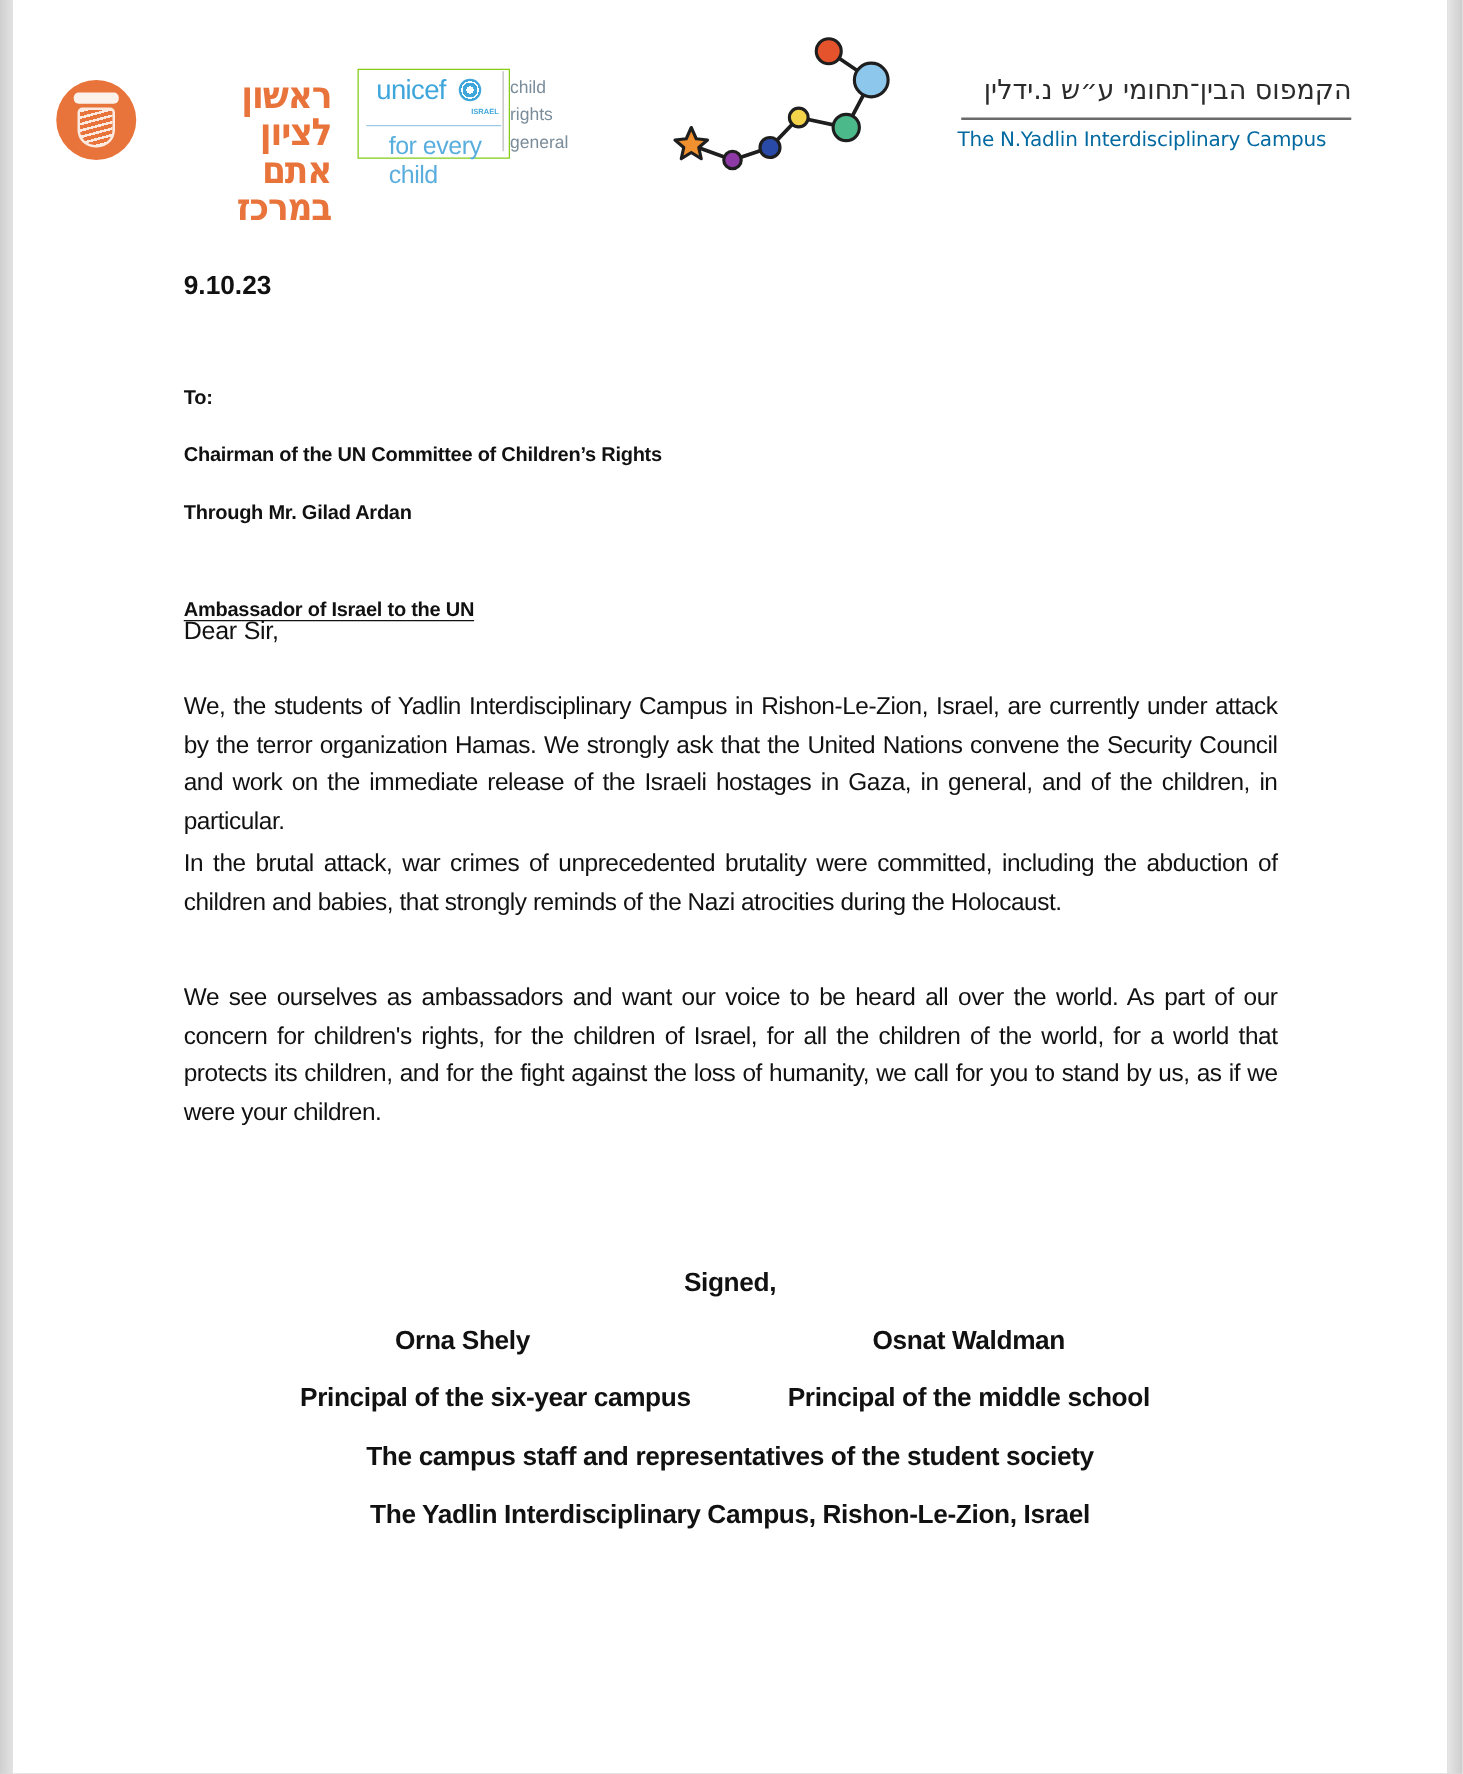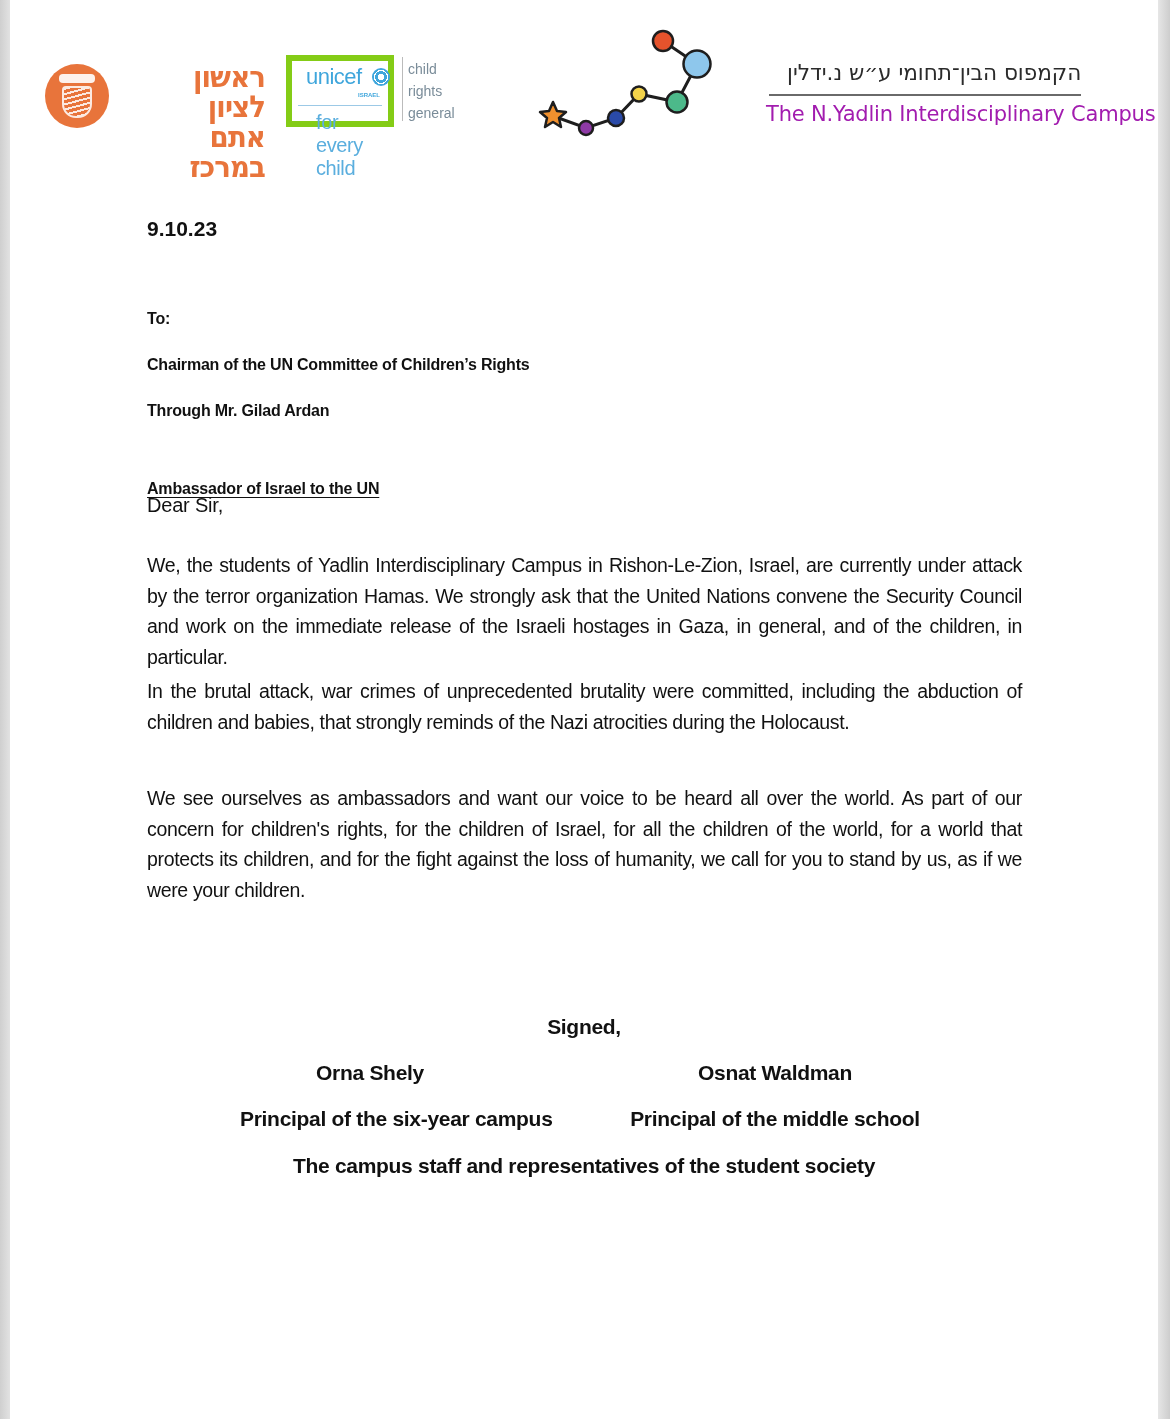--- a/index.html
+++ b/index.html
@@ -33,22 +33,22 @@
     .rishon-text {
       position:absolute; left:72px; top:0; width:148px;
       direction: rtl; text-align: right;
       font-family: "DejaVu Sans", sans-serif; font-weight: bold;
       color:#e8743b; font-size:30px; line-height:30px; letter-spacing:-1px;
       transform: scaleX(0.92); transform-origin: right top;
     }
 
     .logo-unicef { position:absolute; left:276px; top:55px; width:185px; height:75px; }
     .unicef-box {
-      position:absolute; left:0; top:0; width:108px; height:72px;
-      border:6px solid #84cc16;
+      position:absolute; left:0; top:0; width:122px; height:72px;
+      border:1px solid #84cc16;
     }
     .unicef-word {
       position:absolute; left:14px; top:3px; font-size:22px; color:#3fa6dc;
       font-family: "Liberation Sans", sans-serif; letter-spacing:-0.5px;
     }
     .unicef-globe {
       position:absolute; left:80px; top:7px; width:18px; height:18px; border-radius:50%;
       background: radial-gradient(circle at 50% 50%, #fff 0 3px, #3fa6dc 3px 6px, #fff 6px 7px, #3fa6dc 7px);
     }
     .unicef-israel { position:absolute; right:8px; top:31px; font-size:6px; color:#3fa6dc; font-weight:bold; }
@@ -63,21 +63,21 @@
 
     .logo-yadlin { position:absolute; left:756px; top:60px; width:315px; height:70px; }
     .yadlin-he {
       position:absolute; right:0; top:0; direction:rtl; text-align:right;
       font-family:"DejaVu Sans", sans-serif; font-size:22px; color:#2b2b2b; white-space:nowrap;
       transform: scaleX(0.98); transform-origin:right top;
     }
     .yadlin-rule { position:absolute; left:3px; right:0; top:34px; height:2px; background:#6a6a6a; }
     .yadlin-en {
       position:absolute; left:0; top:42px; font-family:"DejaVu Sans", sans-serif;
-      font-size:21px; color:#a21caf; white-space:nowrap; letter-spacing:-0.2px;
+      font-size:16px; color:#0369a1; white-space:nowrap; letter-spacing:-0.2px;
     }
 
     
     .date { position:absolute; left:137px; top:217px; font-weight:bold; font-size:21px; font-family:"Liberation Sans", sans-serif; }
     .addr { position:absolute; left:137px; font-weight:bold; font-size:16px; font-family:"Liberation Sans", sans-serif; letter-spacing:-0.2px; white-space:nowrap; }
     .addr.to { top:310px; }
     .addr.l1 { top:356px; }
     .addr.l2 { top:402px; }
     .addr.l3 { top:448px; text-decoration: underline; text-underline-offset:3px;margin-top:32px; }
     .salutation { position:absolute; left:137px; top:494px; font-size:20px; letter-spacing:-0.2px; }
@@ -165,16 +165,17 @@
   <p class="para p1">We, the students of Yadlin Interdisciplinary Campus in Rishon-Le-Zion, Israel, are currently under attack by the terror organization Hamas. We strongly ask that the United Nations convene the Security Council and work on the immediate release of the Israeli hostages in Gaza, in general, and of the children, in particular.</p>
   <p class="para p2">In the brutal attack, war crimes of unprecedented brutality were committed, including the abduction of children and babies, that strongly reminds of the Nazi atrocities during the Holocaust.</p>
   <p class="para p3">We see ourselves as ambassadors and want our voice to be heard all over the world. As part of our concern for children's rights, for the children of Israel, for all the children of the world, for a world that protects its children, and for the fight against the loss of humanity, we call for you to stand by us, as if we were your children.</p>
 
   <div class="sig signed">Signed,</div>
   <div class="sig name-left">Orna Shely</div>
   <div class="sig name-right">Osnat Waldman</div>
   <div class="sig title-left">Principal of the six-year campus</div>
   <div class="sig title-right">Principal of the middle school</div>
   <div class="sig staff">The campus staff and representatives of the student society</div>
+  <div class="sig campus">The Yadlin Interdisciplinary Campus, Rishon-Le-Zion, Israel</div>
 </div>
 
 <div class="edge-left"></div>
 <div class="edge-right"></div>
 
 </body></html>

